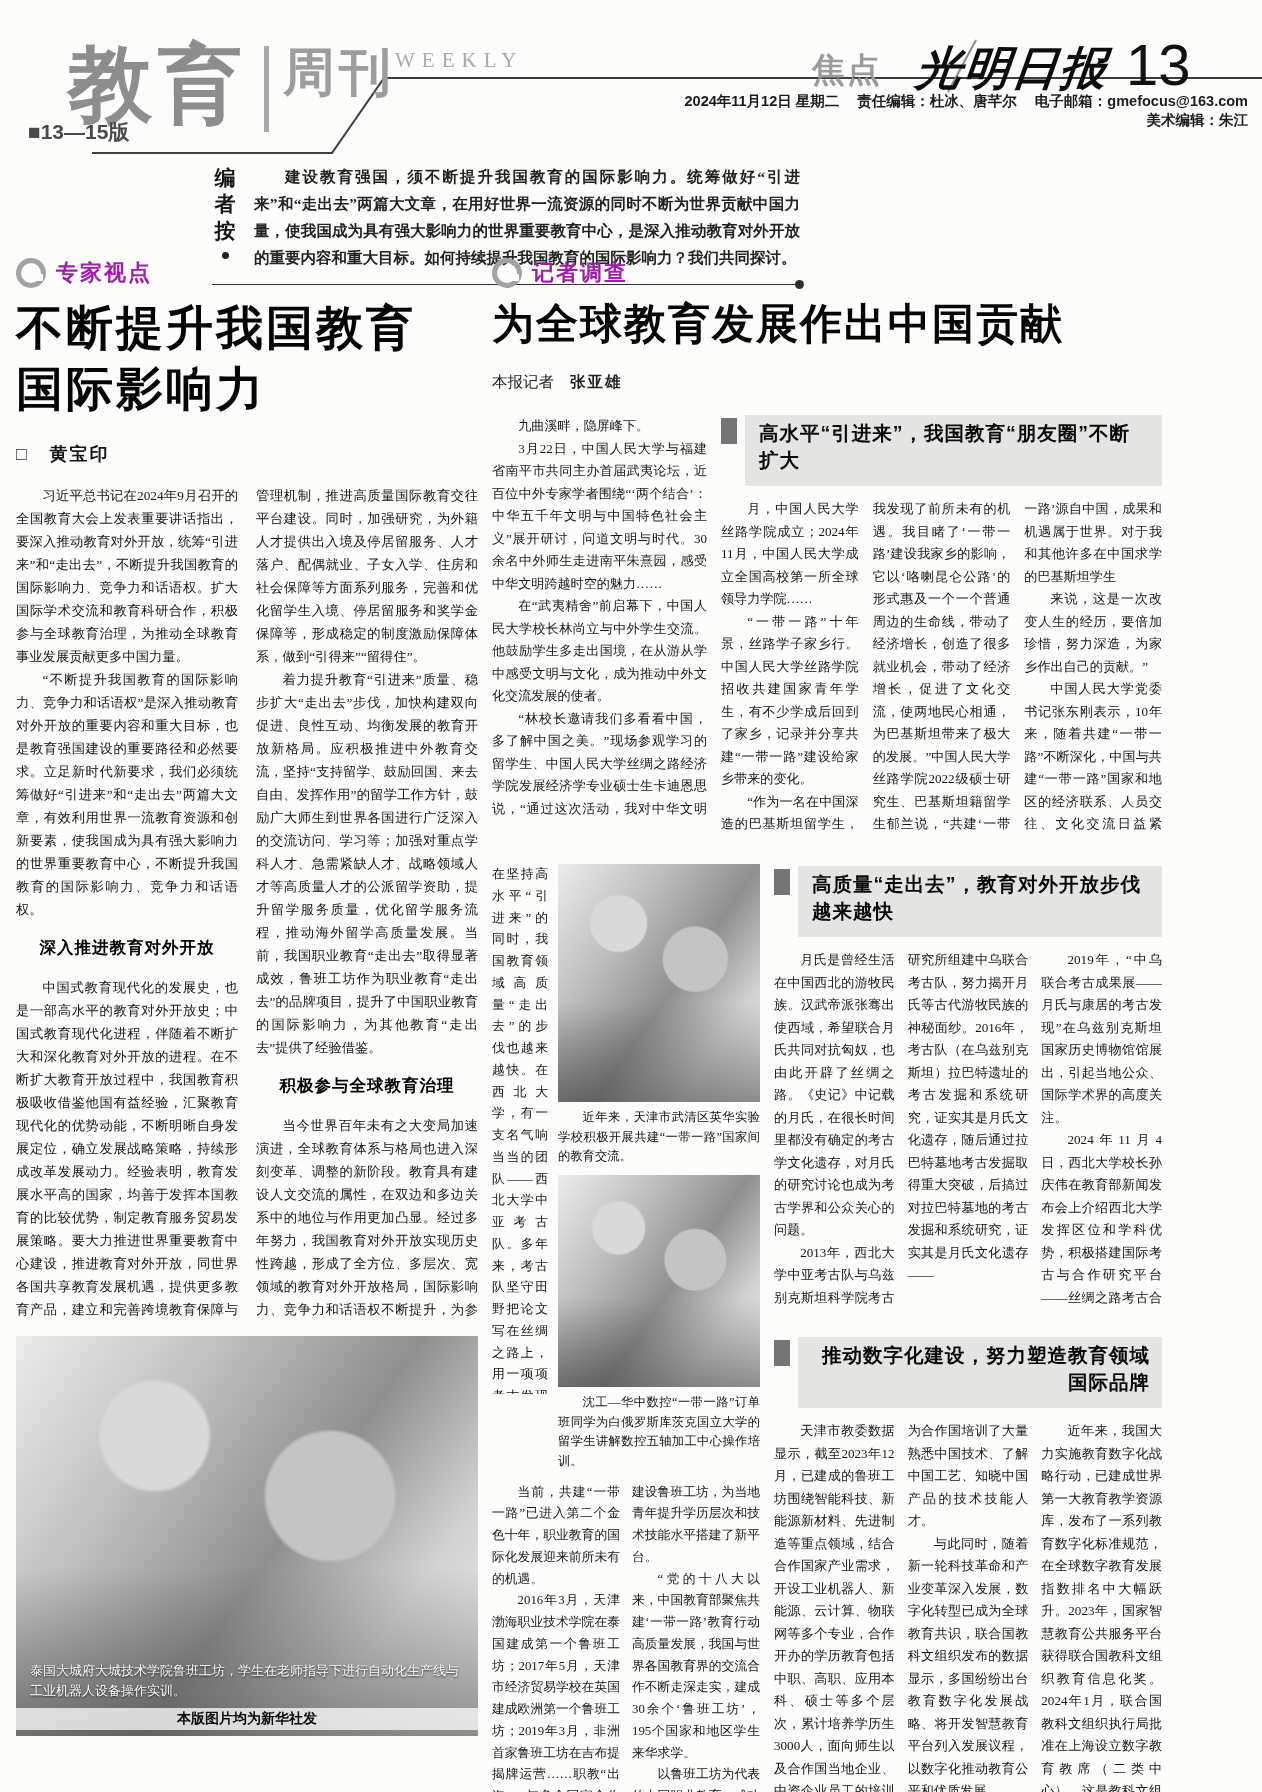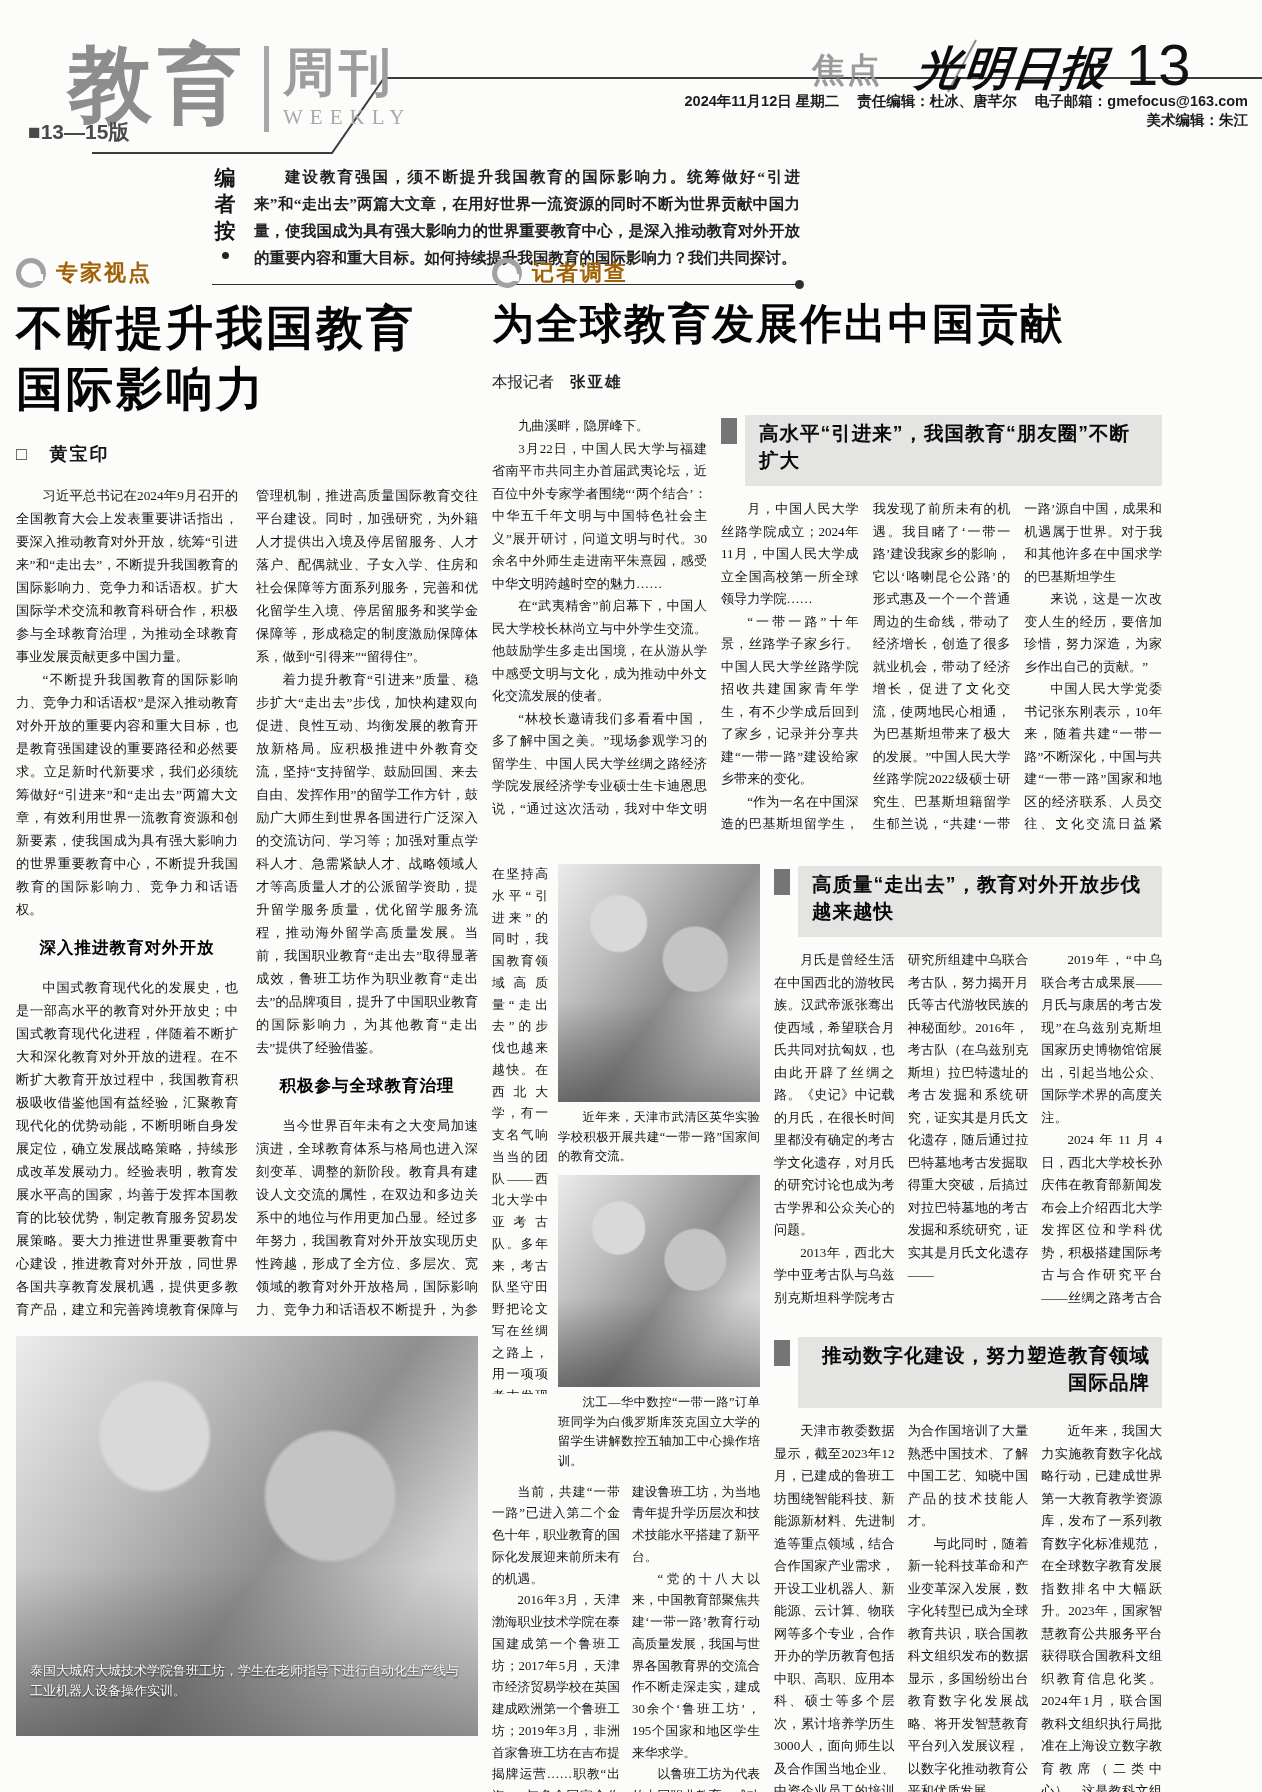--- a/index.html
+++ b/index.html
@@ -5,42 +5,42 @@
   html,body{margin:0;padding:0;}
   body{
     width:1262px;height:1792px;position:relative;background:#fcfcfb;
     font-family:"Liberation Serif","DejaVu Serif",serif;color:#161616;overflow:hidden;
   }
   
   #rule-svg{position:absolute;top:0;left:0;pointer-events:none;}
   .masthead{position:absolute;top:42px;left:68px;display:flex;align-items:flex-start;}
   .mast-main{font-size:84px;font-weight:900;color:#8d8d8d;letter-spacing:6px;line-height:1;font-family:"Liberation Sans",sans-serif;}
   .mast-div{width:5px;height:86px;background:#a8a8a8;margin:4px 14px 0 16px;}
-  .mast-sub{display:flex;flex-direction:column;margin-top:2px;}
+  .mast-sub{display:flex;flex-direction:row;margin-top:2px;}
   .mast-weekly-cn{font-size:52px;font-weight:700;color:#9d9d9d;line-height:1.1;font-family:"Liberation Sans",sans-serif;letter-spacing:4px;}
   .mast-weekly-en{font-size:21px;color:#a9a9a9;letter-spacing:7px;margin-top:4px;font-family:"Liberation Serif",serif;}
   .pages-label{position:absolute;top:118px;left:28px;font-size:21px;font-weight:700;color:#4a4a4a;font-family:"Liberation Sans",sans-serif;}
   .hdr-right{position:absolute;top:36px;left:812px;display:flex;align-items:flex-start;}
   .focus-label{font-size:33px;font-weight:900;color:#9b9b9b;font-family:"Liberation Sans",sans-serif;margin-top:12px;letter-spacing:2px;}
   .paper-name{font-size:46px;font-weight:700;font-style:italic;color:#0d0d0d;margin:2px 10px 0 34px;letter-spacing:2px;transform:skewX(-6deg);}
   .page-no{font-size:58px;font-weight:500;color:#111;font-family:"Liberation Sans",sans-serif;line-height:1;margin-left:8px;}
   .dateline{position:absolute;top:92px;left:640px;width:608px;text-align:right;font-size:14.5px;font-weight:700;color:#1c1c1c;font-family:"Liberation Sans",sans-serif;}
   .dateline span{margin-left:14px;}
   
   .editor-note{position:absolute;top:163px;left:212px;width:588px;display:flex;border-bottom:1.5px solid #2f2f2f;padding-bottom:12px;}
   .editor-note:after{content:"";position:absolute;right:-4px;bottom:-5px;width:9px;height:9px;border-radius:50%;background:#2f2f2f;}
   .note-label{width:26px;display:flex;flex-direction:column;align-items:center;font-size:21px;font-weight:900;line-height:1.25;margin-right:16px;margin-top:2px;}
   .note-label i{font-style:normal;}
   .note-dot{width:7px;height:7px;border-radius:50%;background:#222;margin-top:8px;}
   .note-text{flex:1;font-size:15.5px;line-height:1.75;font-weight:700;text-align:justify;text-indent:2em;color:#222;}
   
   .sec-tag{display:flex;align-items:center;margin-bottom:8px;}
   .g-icon{width:30px;height:30px;border-radius:50%;border:5px solid #a2a2a2;box-sizing:border-box;position:relative;margin-right:10px;}
   .g-icon:after{content:"";position:absolute;right:-2px;top:11px;width:12px;height:7px;background:#fcfcfb;}
-  .sec-tag-label{font-size:22px;font-weight:900;color:#a16207;font-family:"Liberation Sans",sans-serif;letter-spacing:2px;}
+  .sec-tag-label{font-size:22px;font-weight:900;color:#a21caf;font-family:"Liberation Sans",sans-serif;letter-spacing:2px;}
   
   .article-left{position:absolute;top:258px;left:16px;width:462px;}
   .la-title{font-size:47px;font-weight:900;line-height:1.3;letter-spacing:3px;color:#050505;margin-top:10px;}
   .la-author{font-size:18px;margin-top:22px;letter-spacing:2px;}
   .la-author .sq{color:#333;margin-right:14px;}
   .la-body{margin-top:18px;height:838px;overflow:hidden;column-count:2;column-gap:18px;font-size:13.3px;line-height:1.73;text-align:justify;color:#141414;}
   .la-body p{margin:0;text-indent:2em;}
   .la-body h4{font-size:16.5px;text-align:center;margin:13px 0;letter-spacing:1px;color:#000;}
   .photo{background:
      radial-gradient(circle at 30% 25%,#d9d9d9 0 12%,transparent 13%),
@@ -139,20 +139,21 @@
       <p>“不断提升我国教育的国际影响力、竞争力和话语权”是深入推动教育对外开放的重要内容和重大目标，也是教育强国建设的重要路径和必然要求。立足新时代新要求，我们必须统筹做好“引进来”和“走出去”两篇大文章，有效利用世界一流教育资源和创新要素，使我国成为具有强大影响力的世界重要教育中心，不断提升我国教育的国际影响力、竞争力和话语权。</p>
       <h4>深入推进教育对外开放</h4>
       <p>中国式教育现代化的发展史，也是一部高水平的教育对外开放史；中国式教育现代化进程，伴随着不断扩大和深化教育对外开放的进程。在不断扩大教育开放过程中，我国教育积极吸收借鉴他国有益经验，汇聚教育现代化的优势动能，不断明晰自身发展定位，确立发展战略策略，持续形成改革发展动力。经验表明，教育发展水平高的国家，均善于发挥本国教育的比较优势，制定教育服务贸易发展策略。要大力推进世界重要教育中心建设，推进教育对外开放，同世界各国共享教育发展机遇，提供更多教育产品，建立和完善跨境教育保障与管理机制，推进高质量国际教育交往平台建设。同时，加强研究，为外籍人才提供出入境及停居留服务、人才落户、配偶就业、子女入学、住房和社会保障等方面系列服务，完善和优化留学生入境、停居留服务和奖学金保障等，形成稳定的制度激励保障体系，做到“引得来”“留得住”。</p>
       <p>着力提升教育“引进来”质量、稳步扩大“走出去”步伐，加快构建双向促进、良性互动、均衡发展的教育开放新格局。应积极推进中外教育交流，坚持“支持留学、鼓励回国、来去自由、发挥作用”的留学工作方针，鼓励广大师生到世界各国进行广泛深入的交流访问、学习等；加强对重点学科人才、急需紧缺人才、战略领域人才等高质量人才的公派留学资助，提升留学服务质量，优化留学服务流程，推动海外留学高质量发展。当前，我国职业教育“走出去”取得显著成效，鲁班工坊作为职业教育“走出去”的品牌项目，提升了中国职业教育的国际影响力，为其他教育“走出去”提供了经验借鉴。</p>
       <h4>积极参与全球教育治理</h4>
       <p>当今世界百年未有之大变局加速演进，全球教育体系与格局也进入深刻变革、调整的新阶段。教育具有建设人文交流的属性，在双边和多边关系中的地位与作用更加凸显。经过多年努力，我国教育对外开放实现历史性跨越，形成了全方位、多层次、宽领域的教育对外开放格局，国际影响力、竞争力和话语权不断提升，为参与全球教育治理奠定了坚实基础，也为世界各国提供了可资借鉴的经验。</p>
     </div>
   <div class="photo la-photo">
     <div class="shade"></div>
     <div class="la-photo-cap">泰国大城府大城技术学院鲁班工坊，学生在老师指导下进行自动化生产线与工业机器人设备操作实训。</div>
+    <div class="la-photo-credit">本版图片均为新华社发</div>
   </div>
 </div>
 
 <div class="article-right">
   <div class="sec-tag">
     <span class="g-icon"></span>
     <span class="sec-tag-label">记者调查</span>
   </div>
   <div class="ra-title">为全球教育发展作出中国贡献</div>
   <div class="ra-byline">

